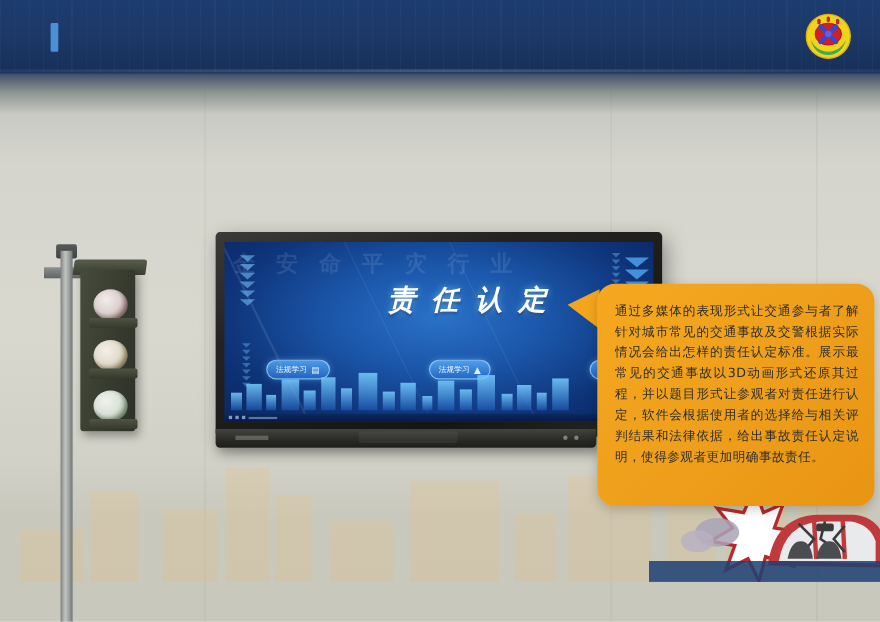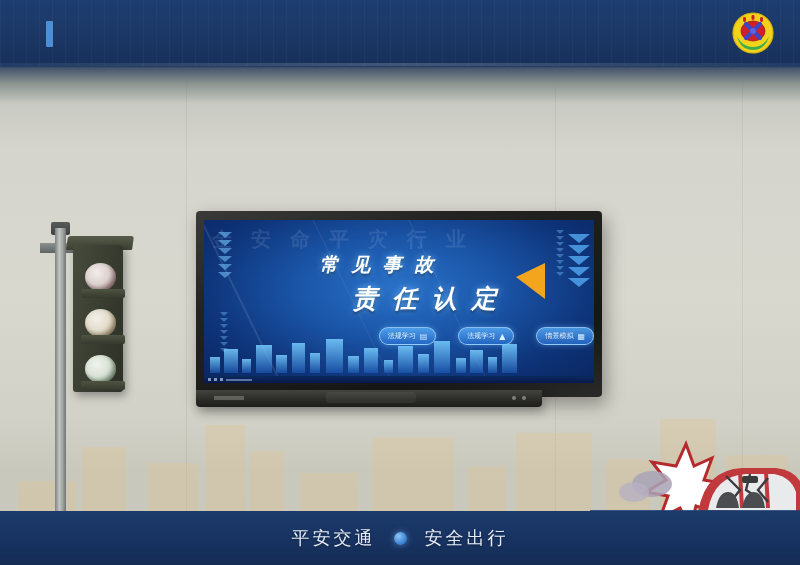--- a/index.html
+++ b/index.html
@@ -141,21 +141,21 @@
 
   .scr-title {
     position:absolute; left:0; right:0; top:32px; text-align:center;
     font-style:italic; font-weight:bold; color:#fff;
     font-family:"DejaVu Sans","Liberation Sans",sans-serif;
     text-shadow:0 0 7px rgba(120,200,255,.85), 0 2px 3px rgba(0,20,60,.8);
   }
   .scr-title .l1 { display:block; font-size:19px; letter-spacing:3px; margin-right:42px; }
   .scr-title .l2 { display:block; font-size:25px; letter-spacing:3px; margin-left:54px; margin-top:4px; }
 
-  .scr-buttons { position:absolute; left:0; right:0; top:107px; display:flex; justify-content:flex-end; gap:22px;padding-left:38px; }
+  .scr-buttons { position:absolute; left:0; right:0; top:107px; display:flex; justify-content:space-between; gap:22px;padding-left:38px; }
   .scr-btn {
     display:flex; align-items:center; gap:4px;
     padding:3px 8px; border-radius:9px;
     background:linear-gradient(180deg,rgba(90,175,250,.80),rgba(40,110,205,.80));
     border:1px solid rgba(170,220,255,.75);
     font-size:7px; color:#eaf4ff; white-space:nowrap;
     font-family:"DejaVu Sans","Liberation Sans",sans-serif;
     box-shadow:0 0 6px rgba(110,190,255,.45);
   }
   .scr-btn .bi { font-size:8px; color:#dff0ff; }
@@ -326,21 +326,20 @@
       </div>
       <div class="chev-col" style="right:4px; top:14px;">
         <i class="chev big"></i>
           <i class="chev big"></i>
           <i class="chev big"></i>
           <i class="chev big"></i>
           <i class="chev big"></i>
       </div>
 
       <div class="scr-title">
-        <span class="l1">常 见 事 故</span>
         <span class="l2">责 任 认 定</span>
       </div>
 
       <div class="scr-buttons">
         <div class="scr-btn">
           <span>法规学习</span>
           <span class="bi">▤</span>
         </div>
         <div class="scr-btn">
           <span>法规学习</span>
@@ -404,20 +403,18 @@
       <rect x="152" y="62" width="16" height="7" rx="2" fill="#3b3b3b"></rect>
 
       <path d="M126 94 q3-16 12-16 q9 0 11 16 z" fill="#4a4c50"></path>
       <path d="M152 94 q3-16 12-16 q9 0 11 16 z" fill="#4a4c50"></path>
 
       <rect x="0" y="96" width="210" height="19" fill="#1d3f73" opacity=".85"></rect>
     </svg>
   </div>
 
   <div class="callout-tail"></div>
-
-  <div class="footer">
-    <span class="footer-txt">平安交通</span>
-    <span class="footer-dot"></span>
-    <span class="footer-txt">安全出行</span>
-  </div>
+  <div class="callout">
+    <p>通过多媒体的表现形式让交通参与者了解针对城市常见的交通事故及交警根据实际情况会给出怎样的责任认定标准。展示最常见的交通事故以3D动画形式还原其过程，并以题目形式让参观者对责任进行认定，软件会根据使用者的选择给与相关评判结果和法律依据，给出事故责任认定说明，使得参观者更加明确事故责任。</p>
+  </div>
+
 
 </div>
 
 </body></html>

